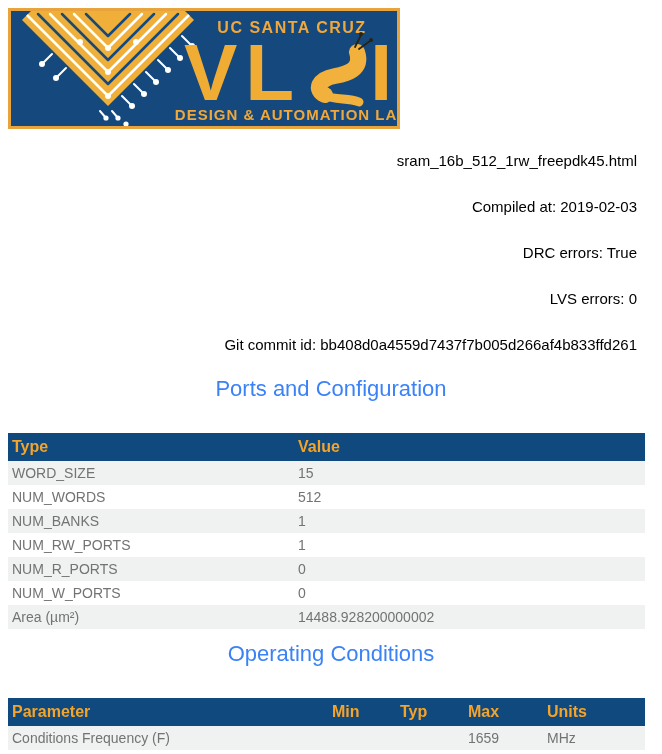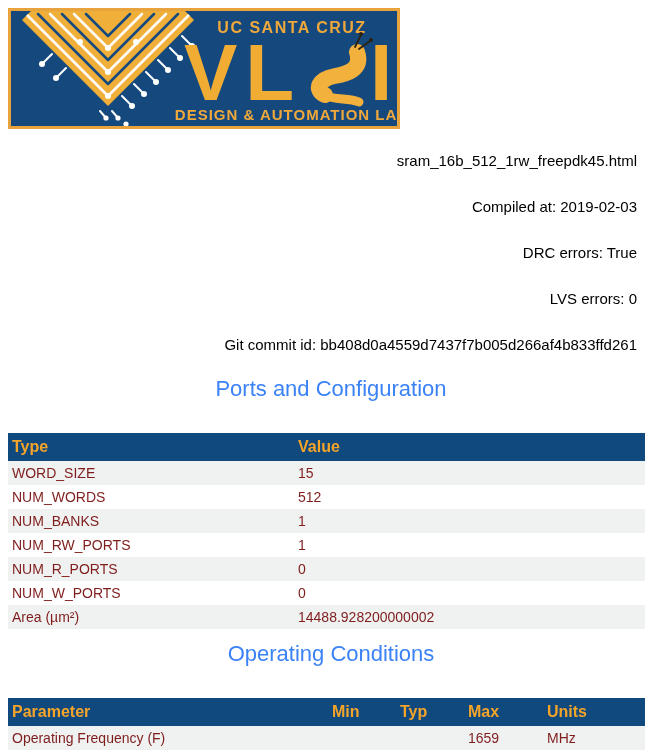--- a/index.html
+++ b/index.html
@@ -33,21 +33,21 @@
     background: #10497E;
     color: #F5A42A;
     text-align: left;
     font-size: 16px;
     font-weight: 700;
     padding: 5px 4px;
     overflow: hidden;
   }
   table.report td {
     font-size: 14px;
-    color: #7f1d1d;
+    color: #737373;
     padding: 4px 4px;
     overflow: hidden;
   }
   table.report tbody tr:nth-child(odd) td { background: #F0F1F1; }
 </style>
 </head>
 <body>
 
 <div>
   <svg class="logo-svg" width="392" height="121" viewBox="0 0 392 121" xmlns="http://www.w3.org/2000/svg">
@@ -199,21 +199,21 @@
       <tr>
         <th>Parameter</th>
         <th>Min</th>
         <th>Typ</th>
         <th>Max</th>
         <th>Units</th>
       </tr>
     </thead>
     <tbody>
       <tr>
-        <td>Operating Frequency (F)</td>
+        <td>Conditions Frequency (F)</td>
         <td></td>
         <td></td>
         <td>1659</td>
         <td>MHz</td>
       </tr>
     </tbody>
   </table>
 </div>
 
 </body></html>

